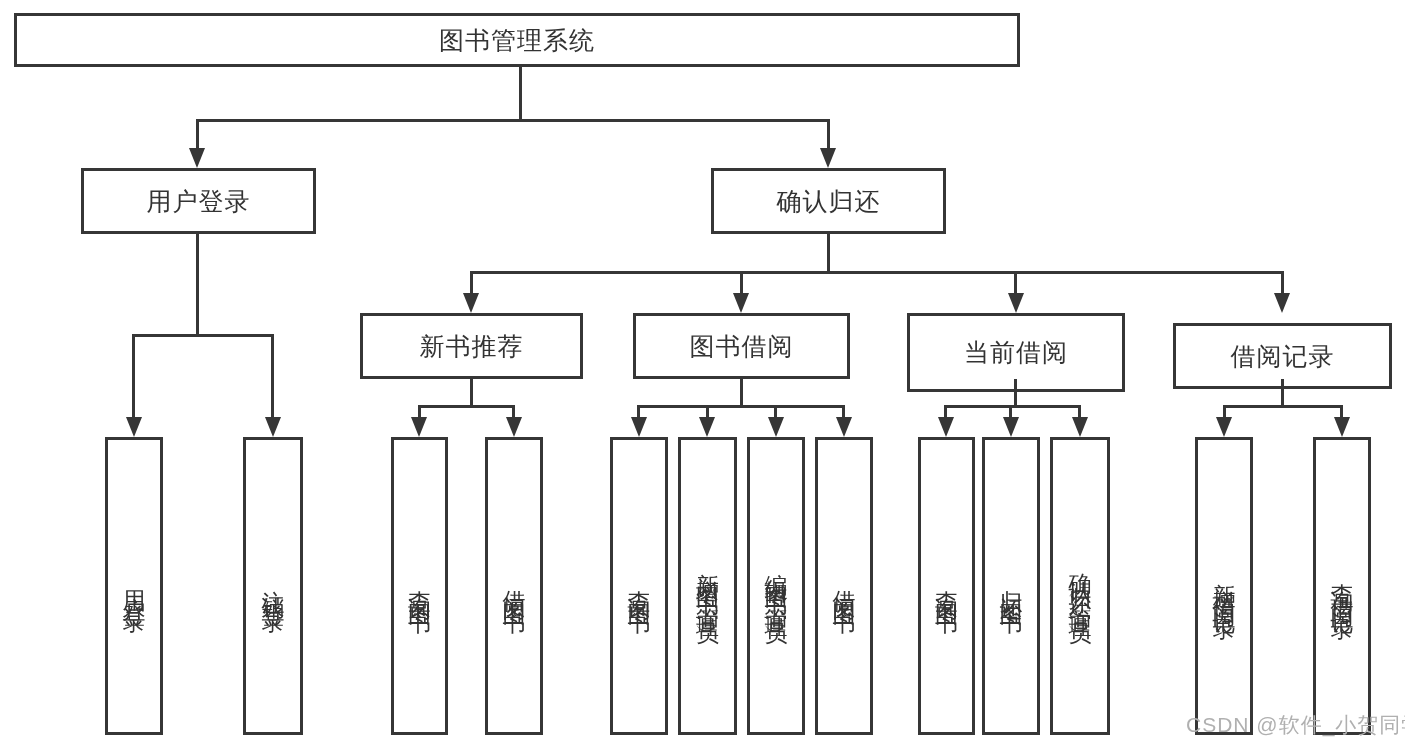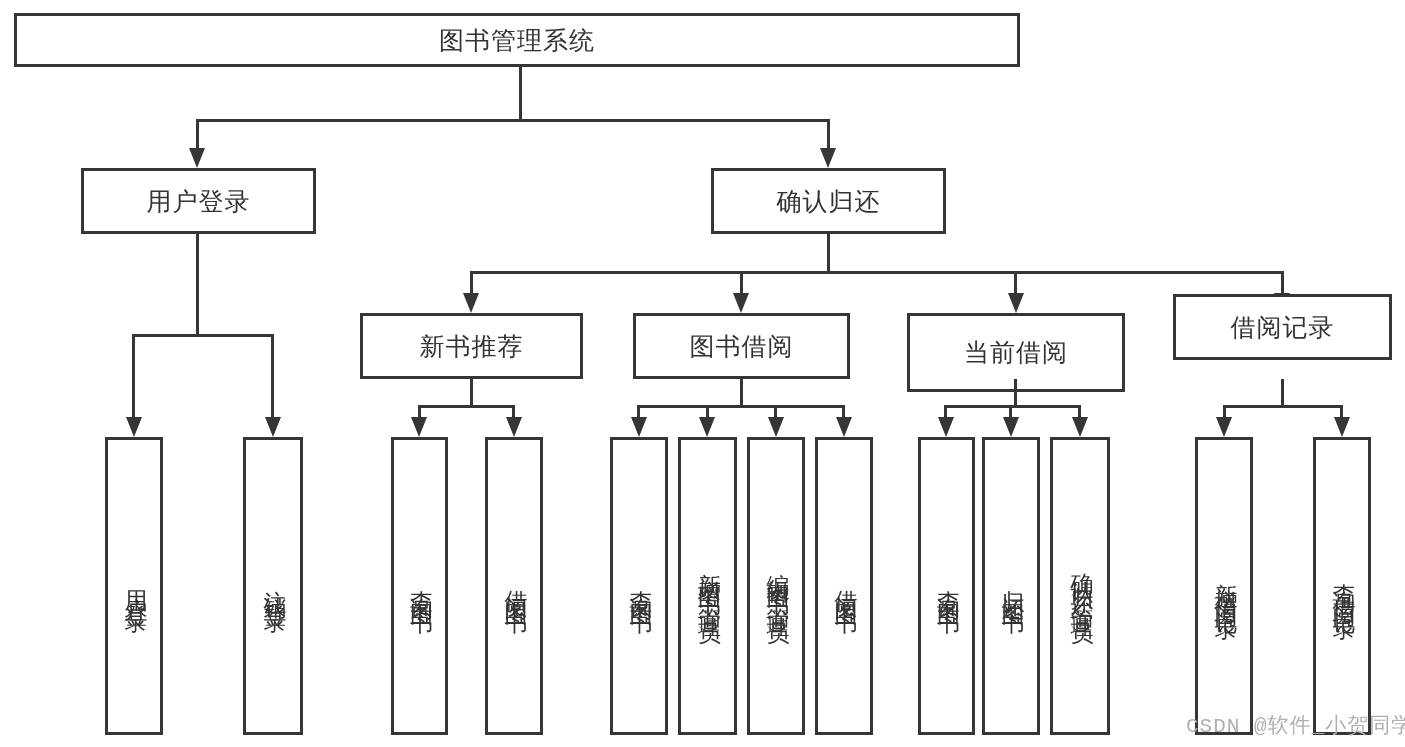--- a/index.html
+++ b/index.html
@@ -1,19 +1,19 @@
 <!DOCTYPE html>
 <html><head>
 <meta charset="utf-8">
 <title>图书管理系统</title>
 <style>
   html,body{margin:0;padding:0;background:#ffffff;}
   #stage{
     position:relative;width:1405px;height:747px;background:#ffffff;overflow:hidden;
-    font-family:Liberation Mono, monospace;color:#333333;
+    font-family:Liberation Sans, sans-serif;color:#333333;
   }
   .box{
     position:absolute;box-sizing:border-box;border:3px solid #363636;background:#ffffff;
     display:flex;align-items:center;justify-content:center;
     font-size:25px;letter-spacing:1px;color:#333333;white-space:nowrap;
   }
   .leaf{font-size:23px;}
   .leaf .vtext{
     writing-mode:vertical-rl;letter-spacing:7px;line-height:1;display:block;
   }
@@ -73,21 +73,21 @@
 
   <div class="box" style="left:633px;top:313px;width:217px;height:66px;">
     <span>图书借阅</span>
   </div>
   <div class="box" style="left:360px;top:313px;width:223px;height:66px;">
     <span>新书推荐</span>
   </div>
   <div class="box" style="left:907px;top:313px;width:218px;height:79px;">
     <span>当前借阅</span>
   </div>
-  <div class="box" style="left:1173px;top:294px;width:219px;height:66px;">
+  <div class="box" style="left:1173px;top:323px;width:219px;height:66px;">
     <span>借阅记录</span>
   </div>
 
   <div class="vline" style="left:470px;top:379px;height:28px;"></div>
   <div class="hline" style="left:418px;top:405px;width:97px;"></div>
   <div class="vline" style="left:418px;top:405px;height:14px;"></div>
   <div class="arrow" style="left:411px;top:417px;"></div>
   <div class="vline" style="left:512px;top:405px;height:14px;"></div>
   <div class="arrow" style="left:506px;top:417px;"></div>
 

